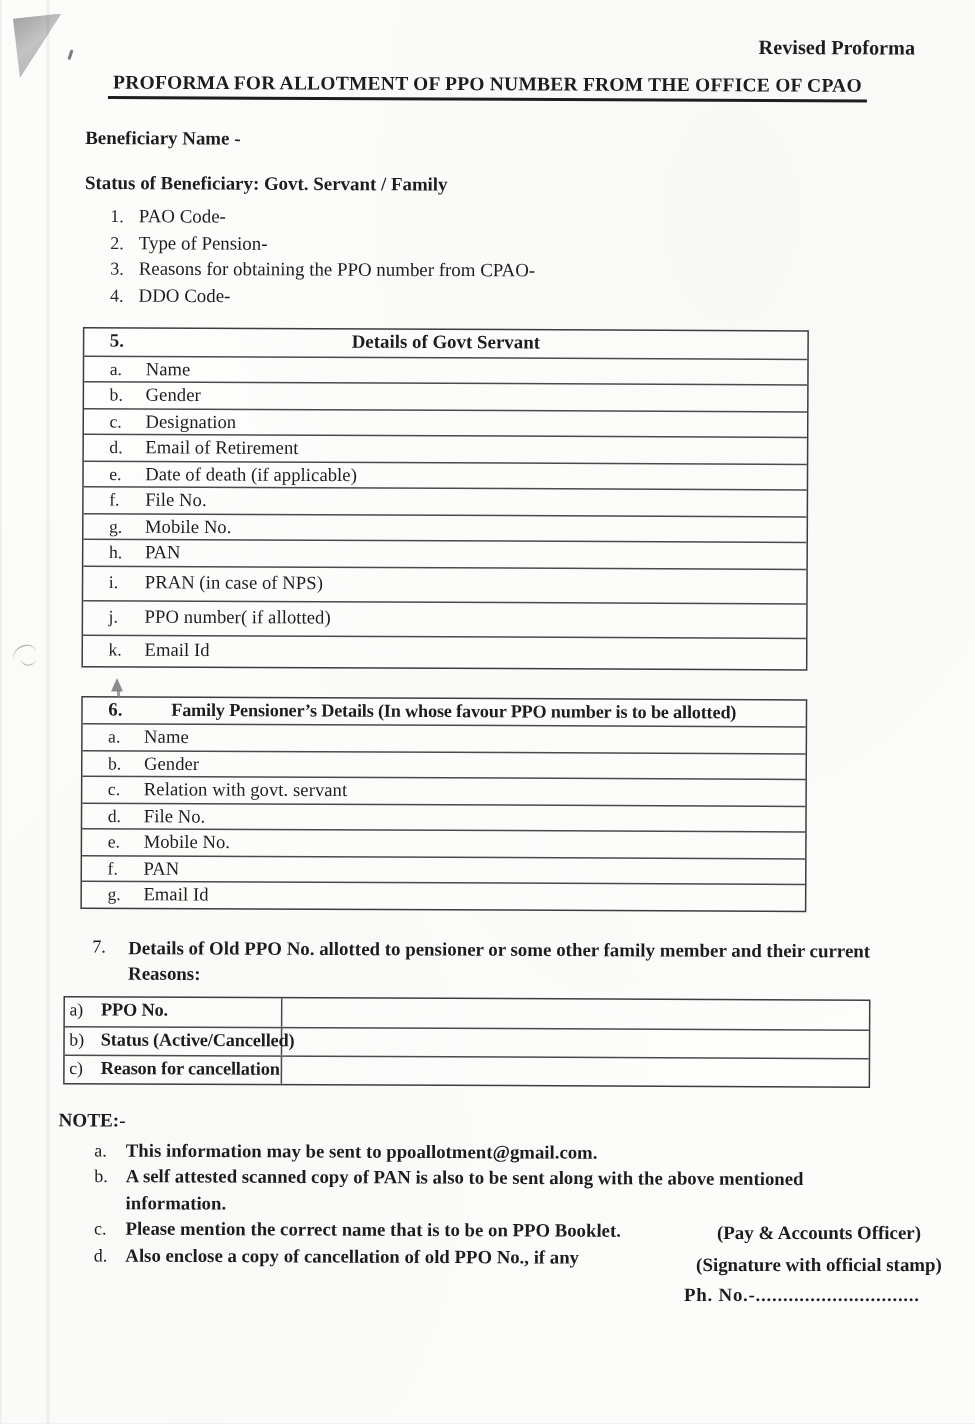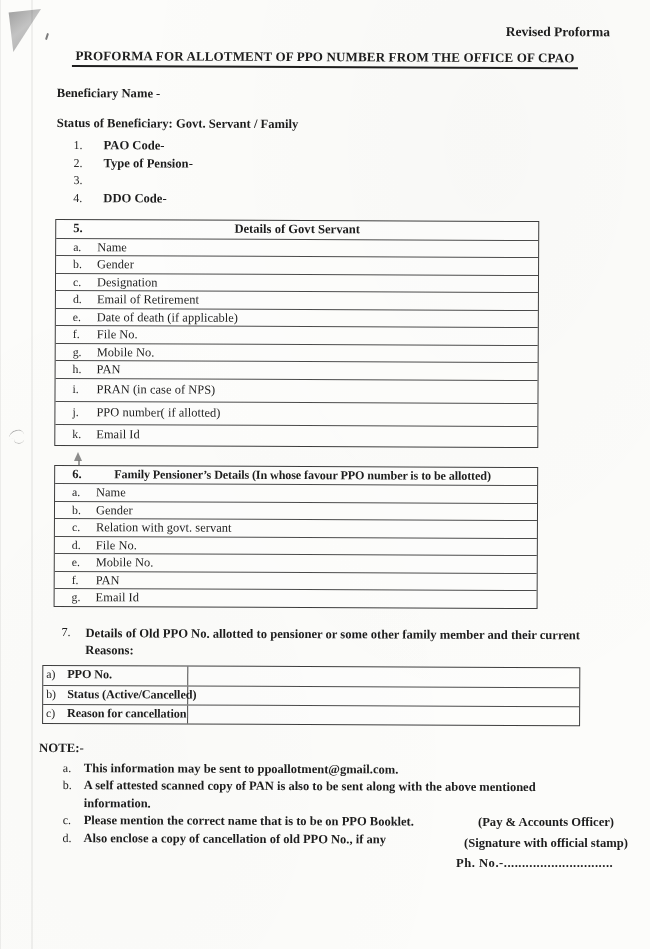--- a/index.html
+++ b/index.html
@@ -18,21 +18,21 @@
   .skew{transform:rotate(0.25deg);transform-origin:60px 30px;}
   .corner-label{margin:22px 40px 0 0;text-align:right;font-weight:bold;font-size:13.5px;}
   .title-wrap{margin-top:8px;text-align:center;white-space:nowrap;}
   .title{display:inline-block;font-weight:bold;font-size:13px;letter-spacing:.15px;
          border-bottom:2.4px solid #1e1e1e;padding:0 3px 1px 3px;}
   .line-beneficiary{margin:19px 0 0 57px;font-weight:bold;font-size:12.6px;}
   .line-status{margin:15px 0 0 57px;font-weight:bold;font-size:12.6px;}
   .intro{margin:6px 0 0 74px;}
   .intro .item{display:flex;line-height:17.5px;}
   .intro .num{width:19px;font-size:12px;color:#2a2a2a;}
-  .intro .txt{font-weight:bold;font-size:12.6px;margin-left:11px;}
+  .intro .txt{font-weight:normal;font-size:12.6px;}
 
   .tbl{margin-left:56px;width:484px;box-sizing:border-box;border:1.8px solid #3d3d3d;background:rgba(255,255,255,0.35);}
   .t5{margin-top:12px;}
   .t6{margin-top:19px;}
   .tbl .tr{display:flex;border-top:1.8px solid #4b4b4b;min-height:17.5px;padding-top:1px;box-sizing:border-box;align-items:flex-start;}
   .tbl .tr:first-child{border-top:none;}
   .tbl .tr.rtall{min-height:23px;padding-top:3px;}
   .tbl .tr.rmed{min-height:21px;padding-top:2px;}
   .k{width:24px;padding-left:17px;font-size:11.8px;color:#262626;flex:none;}
   .l{font-weight:normal;font-size:12.4px;letter-spacing:.05px;}
@@ -102,20 +102,21 @@
       <div class="item">
         <span class="num">1.</span>
         <span class="txt">PAO Code-</span>
       </div>
       <div class="item">
         <span class="num">2.</span>
         <span class="txt">Type of Pension-</span>
       </div>
       <div class="item">
         <span class="num">3.</span>
+        <span class="txt">Reasons for obtaining the PPO number from CPAO-</span>
       </div>
       <div class="item">
         <span class="num">4.</span>
         <span class="txt">DDO Code-</span>
       </div>
     </div>
 
     <div class="tbl t5">
       <div class="tr th">
         <span class="tnum">5.</span>

